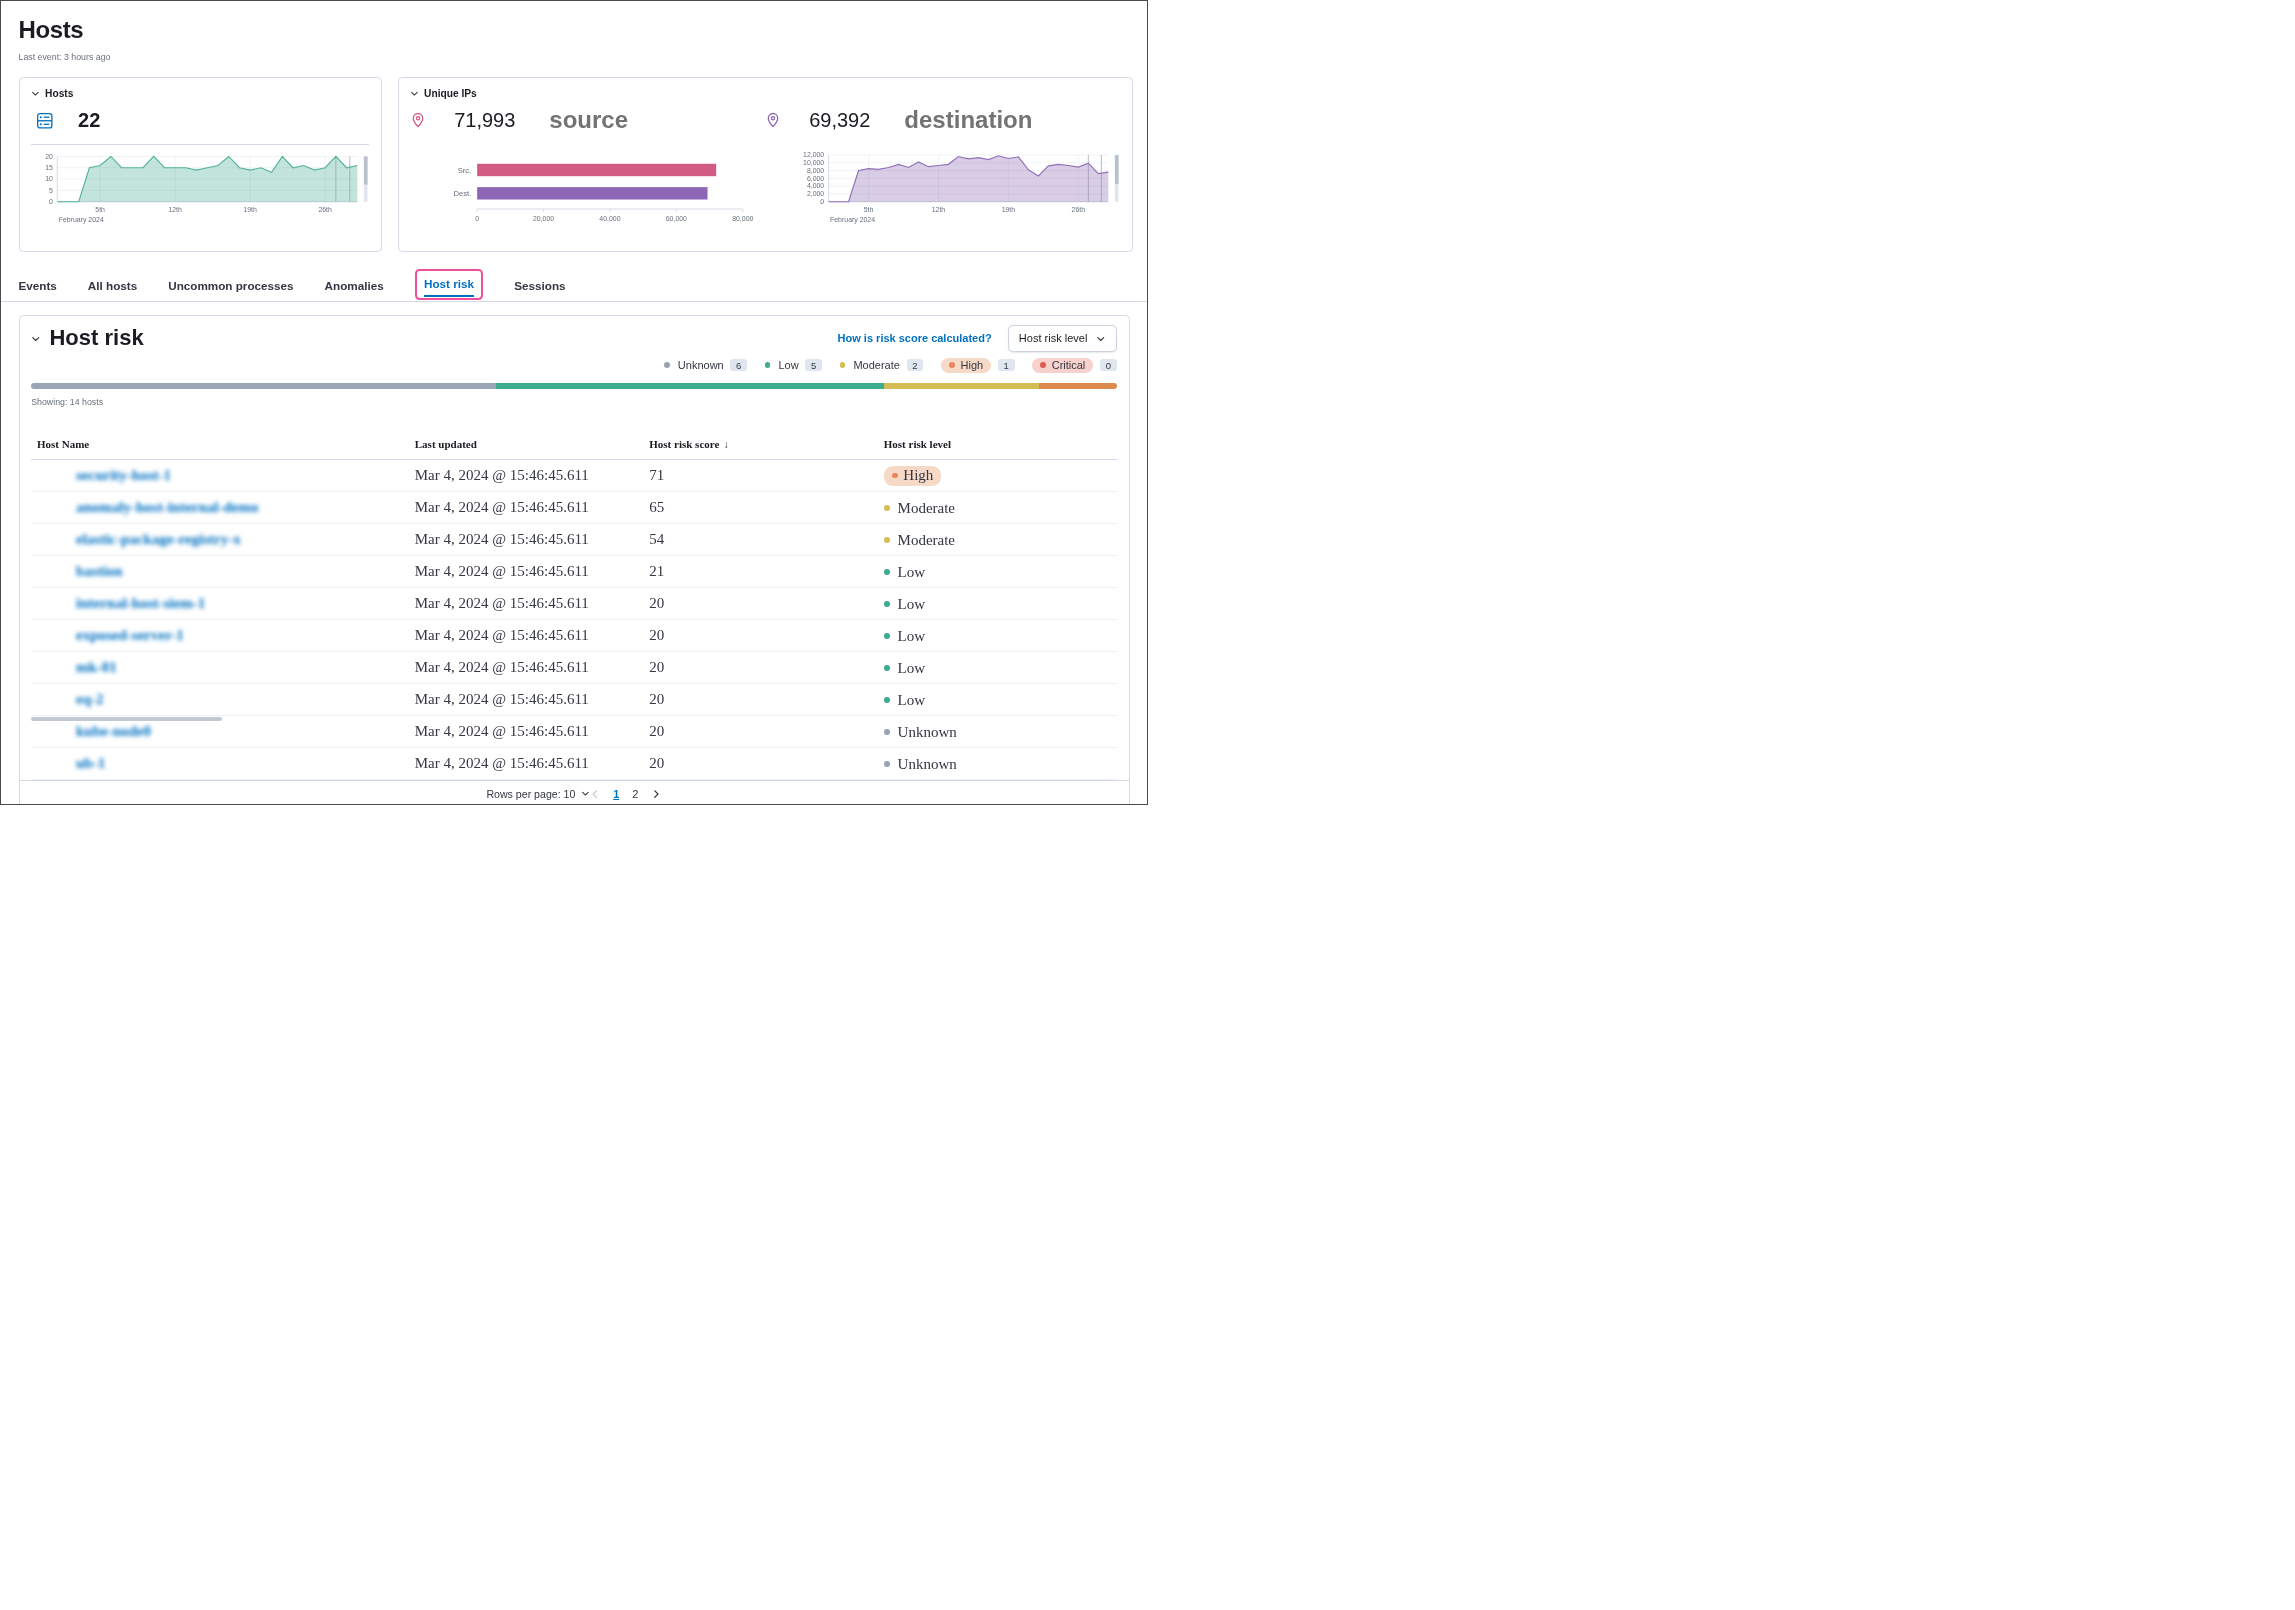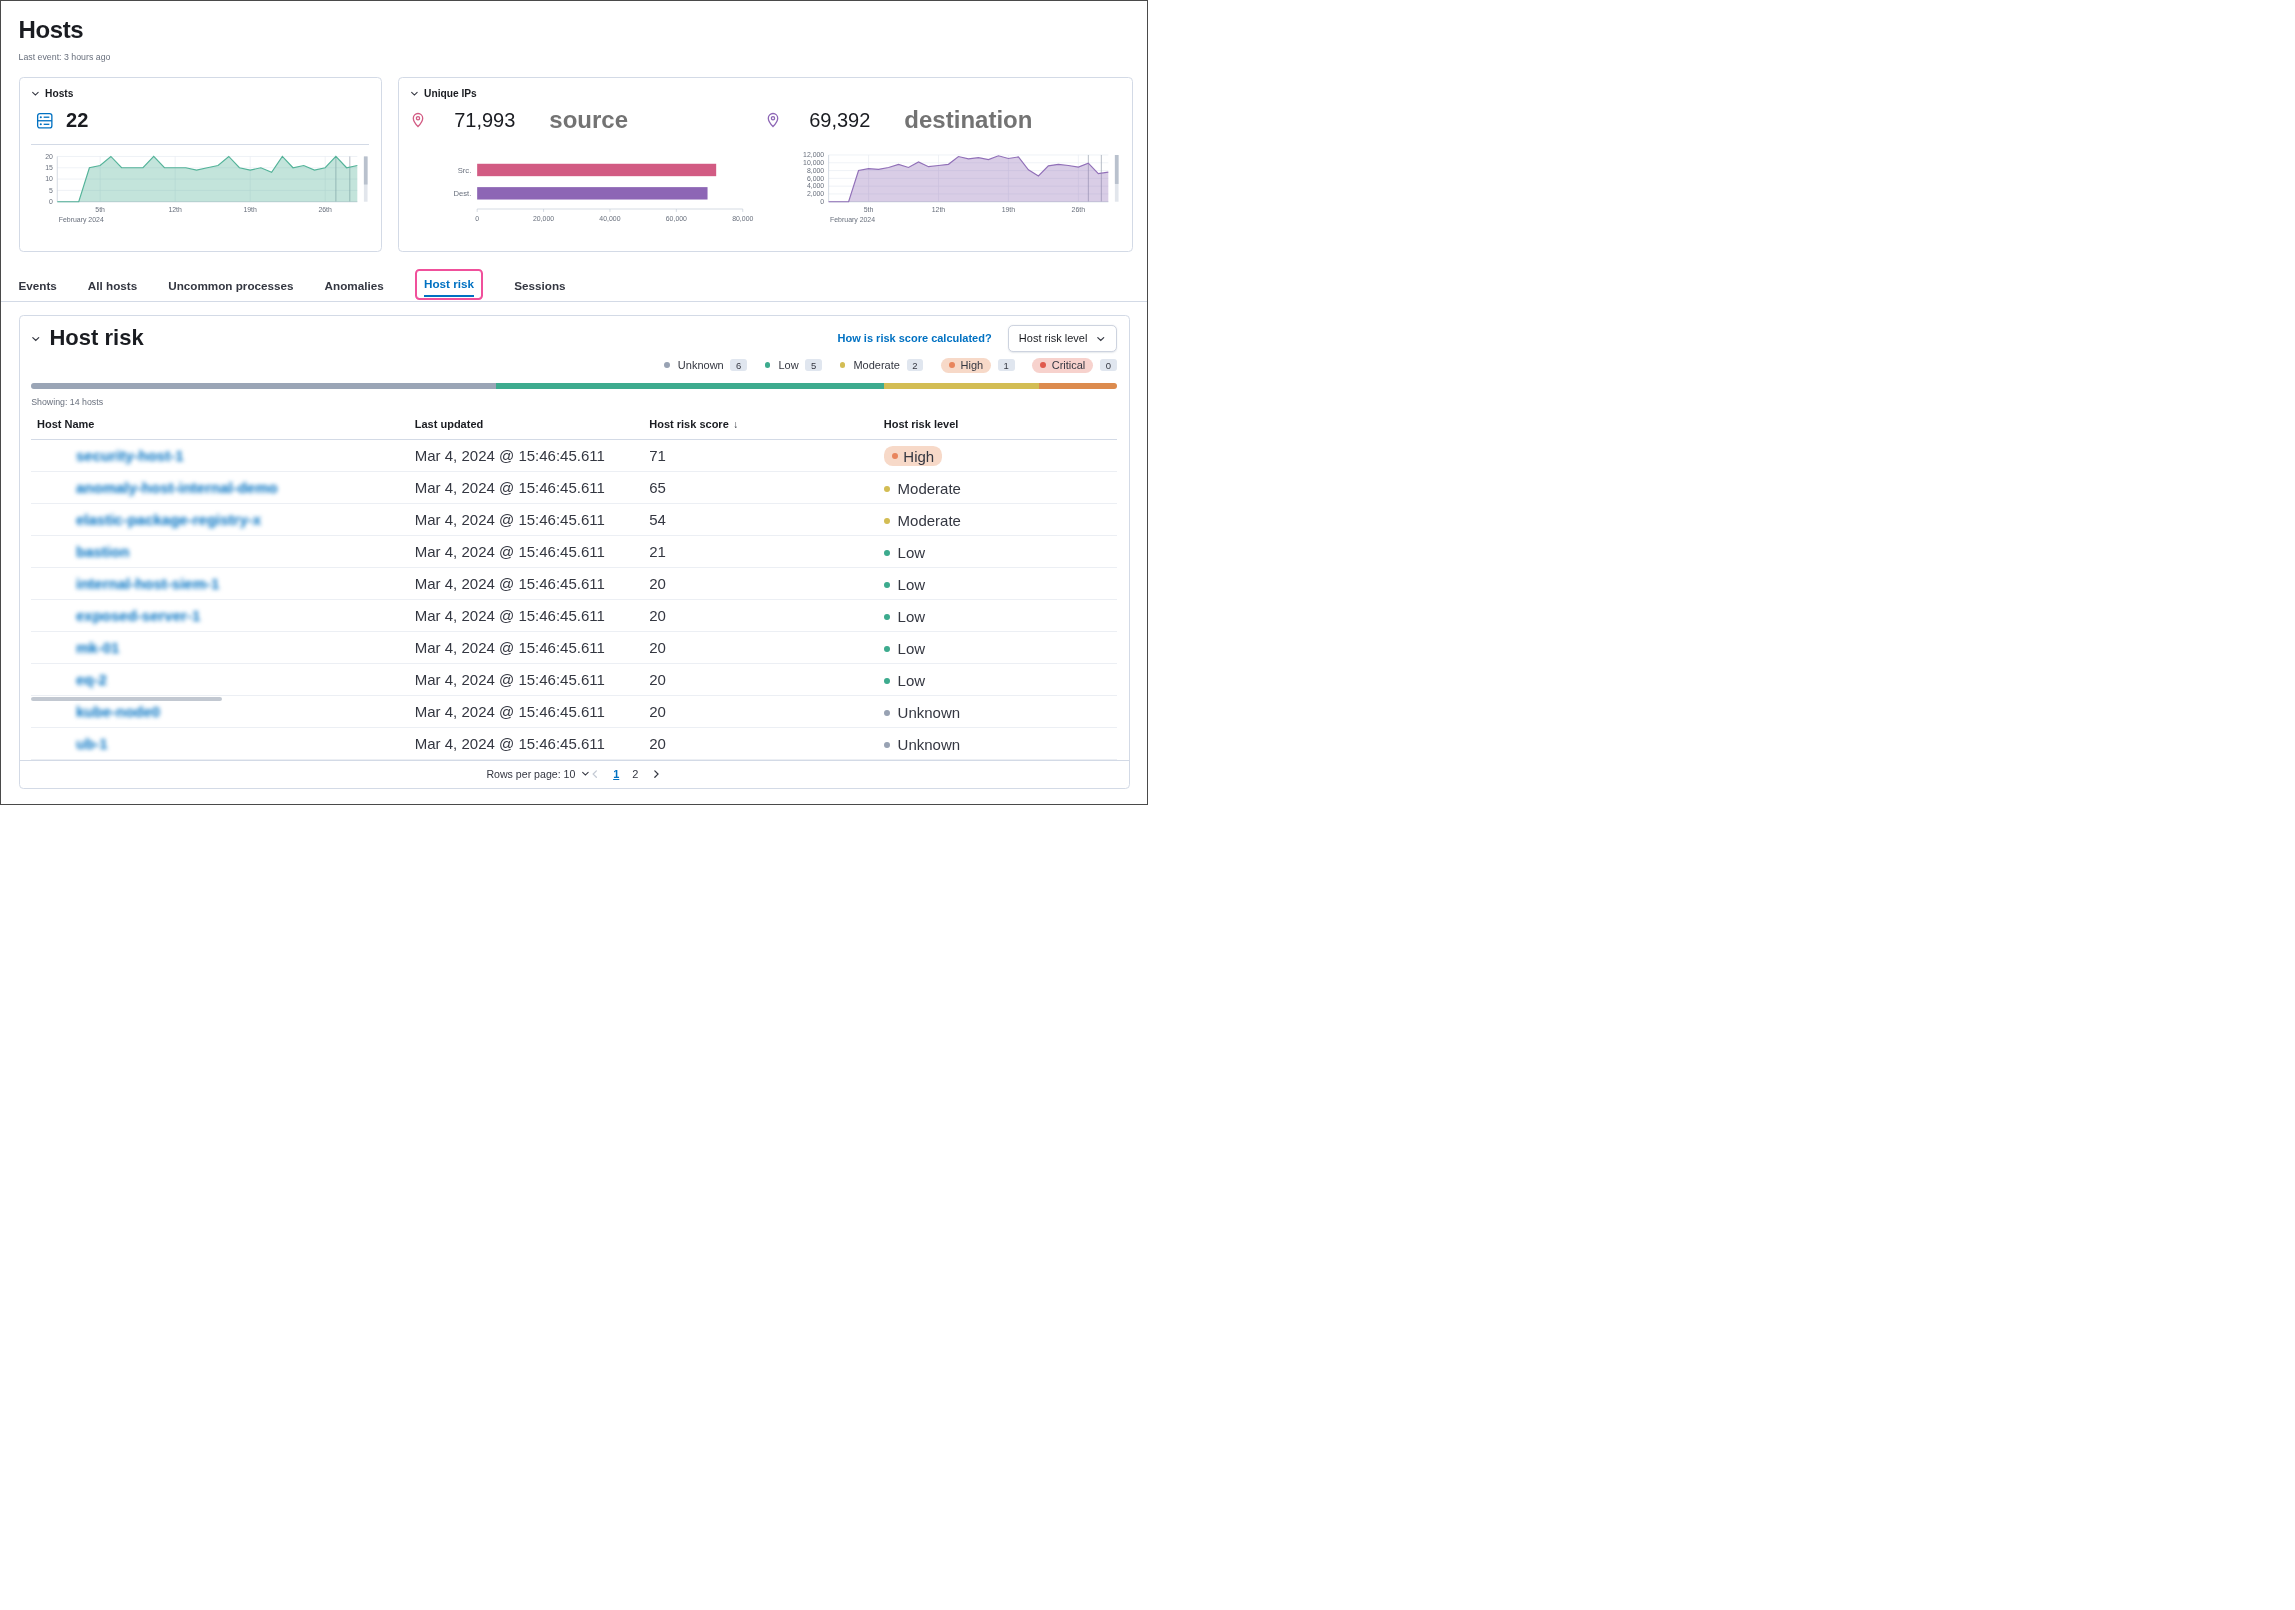--- a/index.html
+++ b/index.html
@@ -19,21 +19,21 @@
   .last-event { font-size:8.8px; color:#69707d; margin-top:8.8px; }
 
   
   .panels-row { display:flex; gap:16px; padding:14.6px 17.5px 0; }
   .panel { border:0.7px solid #d3dae6; border-radius:4.4px; background:#fff; padding:10.2px 11.7px; }
   .hosts-panel { width:363px; flex:none; height:175px; }
   .ips-panel { flex:1; height:175px; }
   .panel-head { display:flex; align-items:center; gap:5.1px; font-size:10.2px; font-weight:700; color:#1a1c21; }
   .chev { display:inline-flex; color:#343741; }
   .metric-row { display:flex; align-items:center; gap:13px; margin:10.2px 0 0 4.4px; }
-  .metric-value { font-size:20px; font-weight:700; color:#1a1c21; }
+  .metric-value { font-size:20px; font-weight:700; color:#1a1c21;margin-left:12px; }
   .hosts-divider { border:none; border-top:0.7px solid #d3dae6; margin:11.7px 0 7.3px; }
 
   .ips-metrics { display:flex; margin-top:7.3px; }
   .ips-metric { flex:1; display:flex; align-items:center; }
   .ips-value { margin-left:28px; font-size:20px; font-weight:400; color:#1a1c21; }
   .ips-label { margin-left:34px; font-size:24px; font-weight:700; color:#737373; }
   .ips-charts { display:flex; margin-top:17.5px; padding-left:19px; gap:34px; }
 
   
   .tabs-row { display:flex; align-items:flex-end; gap:31px; padding:17.5px 17.5px 0; }
@@ -58,21 +58,21 @@
   .dot { width:5.8px; height:5.8px; border-radius:50%; flex:none; display:inline-block; }
   .level-plain { display:inline-flex; align-items:center; gap:8px; }
   .level-pill { display:inline-flex; align-items:center; gap:5.8px; border-radius:8.8px; padding:1.5px 8px; }
   .count-badge { background:#e0e6ef; border-radius:2.9px; padding:0.7px 5.8px; font-size:9.5px; color:#343741; }
 
   .dist-bar { display:flex; height:5.8px; margin-top:10.2px; border-radius:2.9px; overflow:hidden; }
   .dist-seg { height:100%; }
   .showing { font-size:8.8px; color:#69707d; margin-top:8.8px; }
 
   
-  .risk-table { margin-top:5px; position:relative; }
+  .risk-table { margin-top:25px; position:relative;font-family:Liberation Serif, serif; }
   .t-head, .t-row { display:grid; grid-template-columns:34.8% 21.6% 21.6% 22%; }
   .t-head { border-bottom:0.7px solid #d3dae6; }
   .th { font-size:11px; font-weight:700; color:#1a1c21; padding:5.8px 5.8px 8.8px; display:flex; align-items:center; gap:4.4px; }
   .sort-arrow { font-size:10.2px; color:#343741; }
   .t-row { align-items:center; height:32px; border-bottom:0.7px solid #eceff4; font-size:15px; }
   .t-cell { padding-left:5.8px; }
   .host-link { color:#0071c2; font-weight:600; filter:blur(2.2px); }
   .h-scroll-thumb { position:absolute; left:0; top:285px; width:191px; height:3.7px; background:#9aa3b2; opacity:.6; border-radius:2.2px; }
 
   

